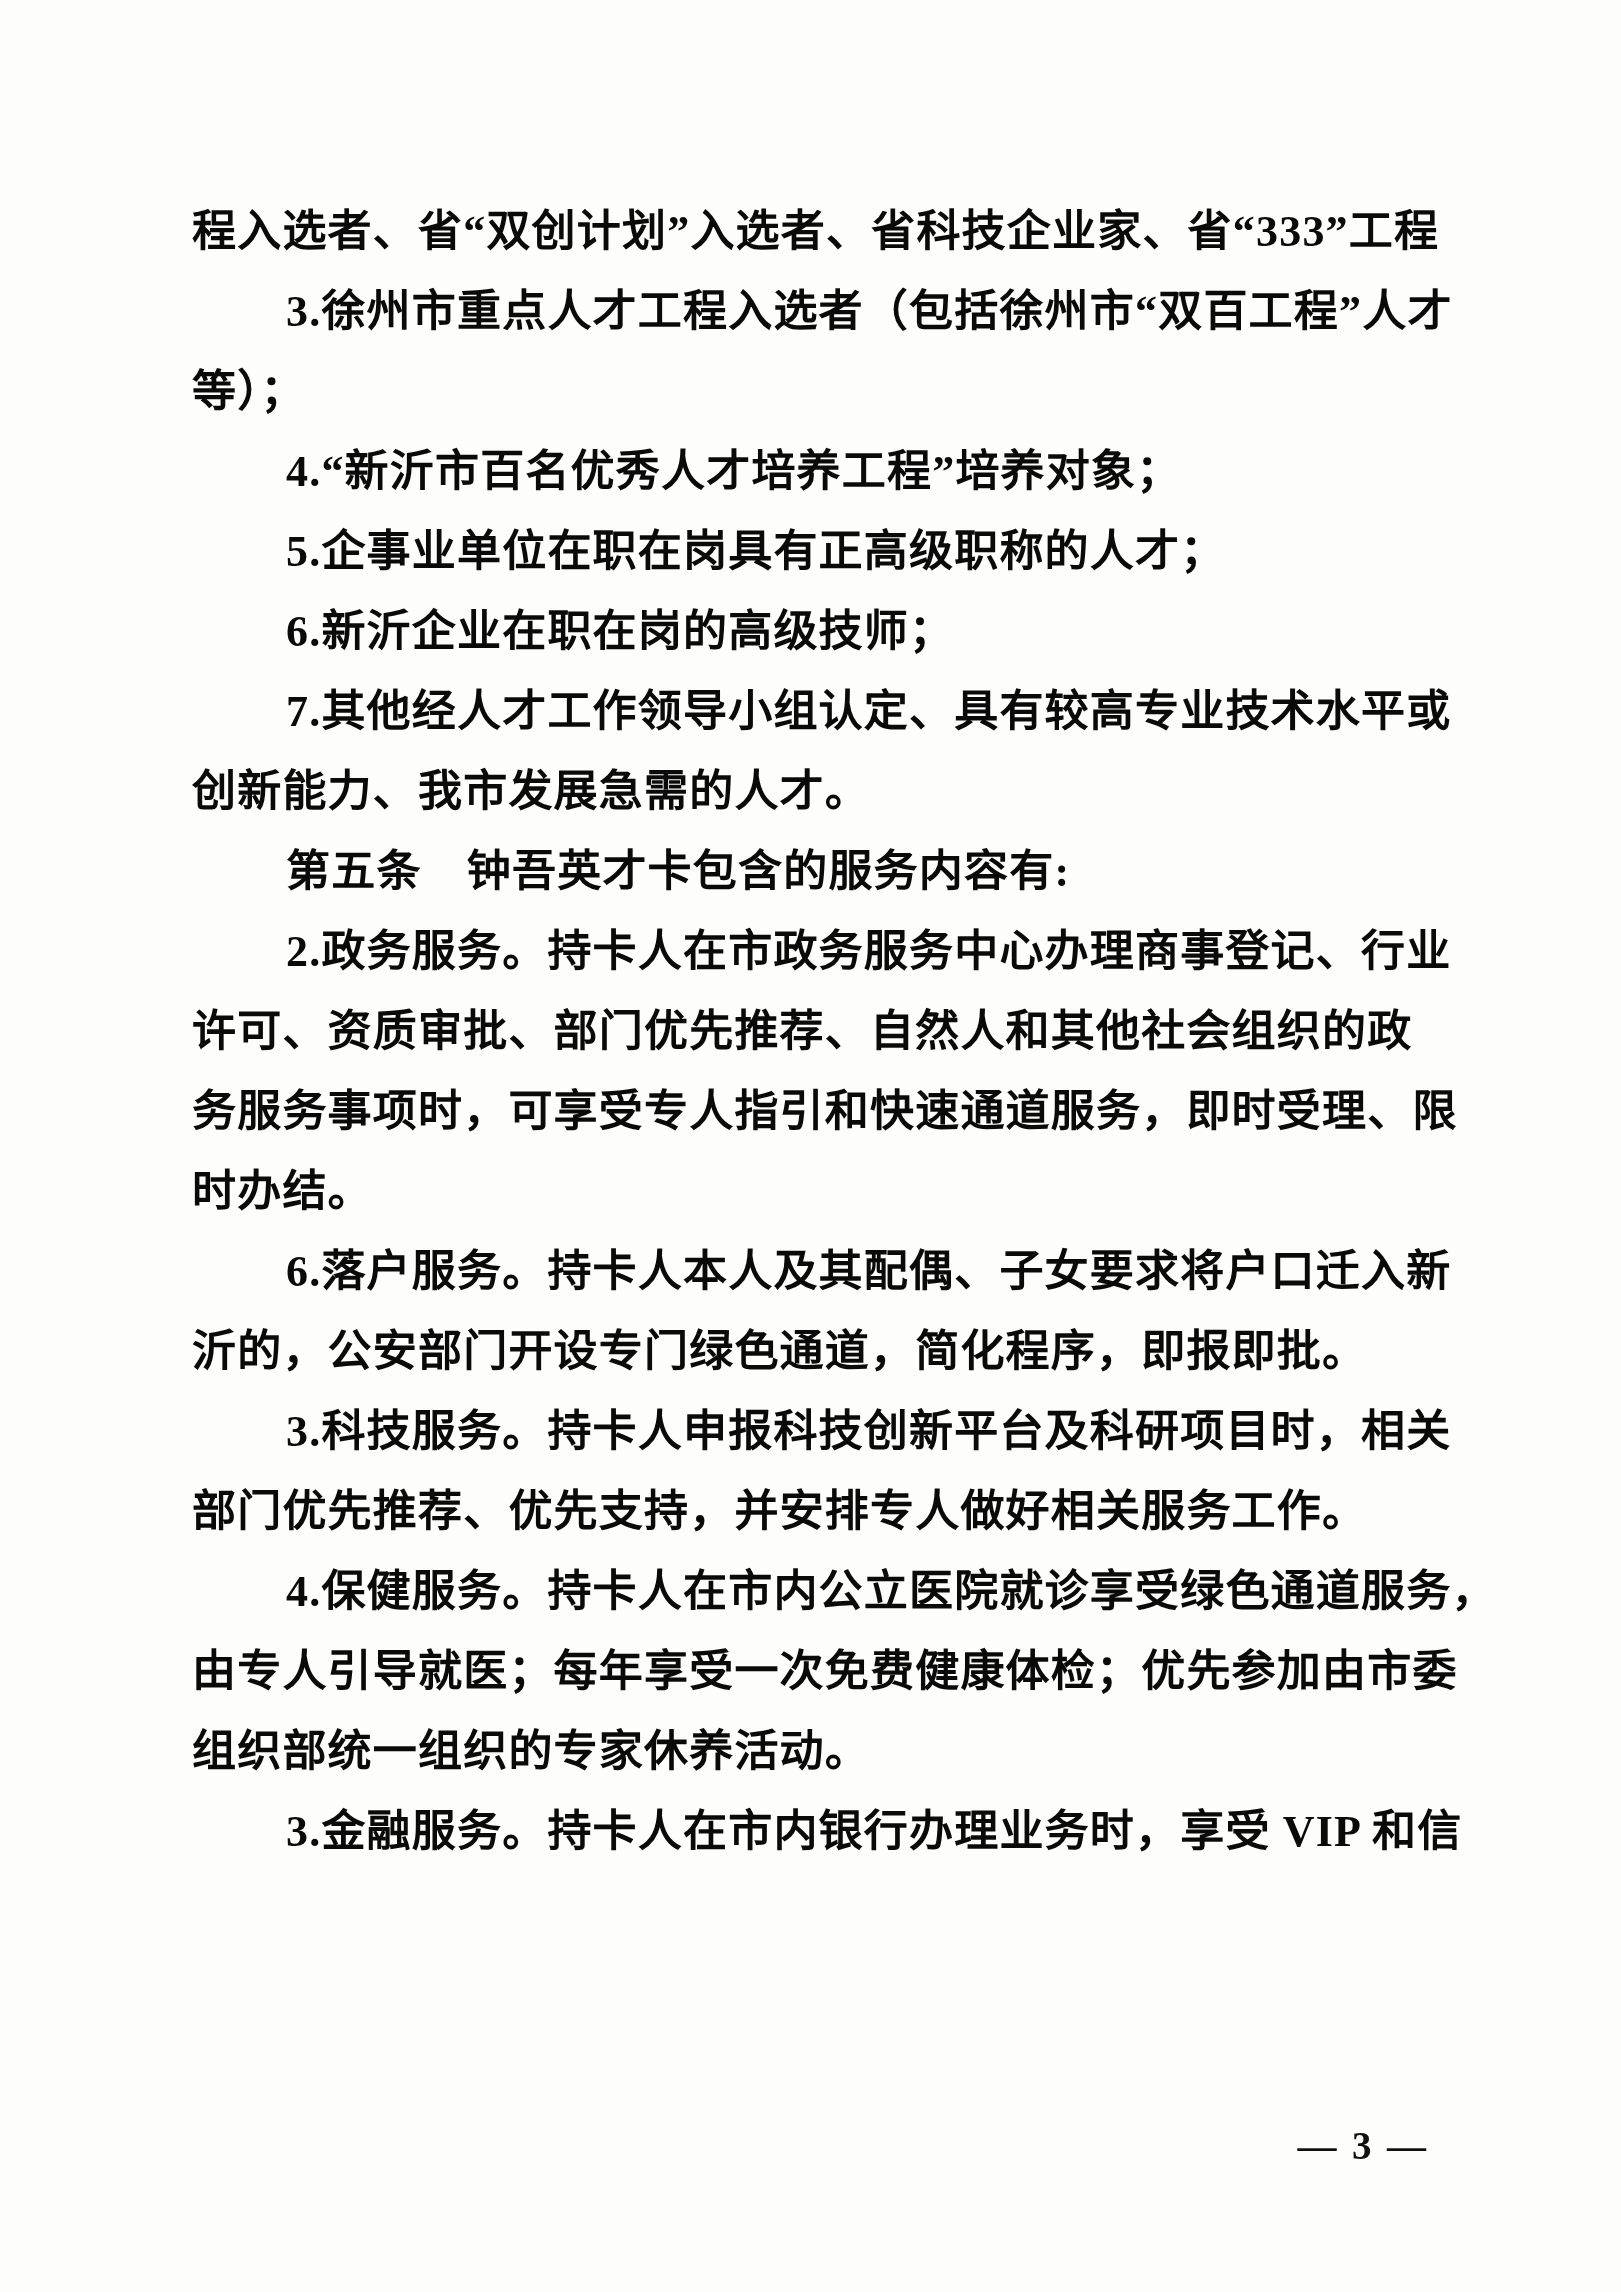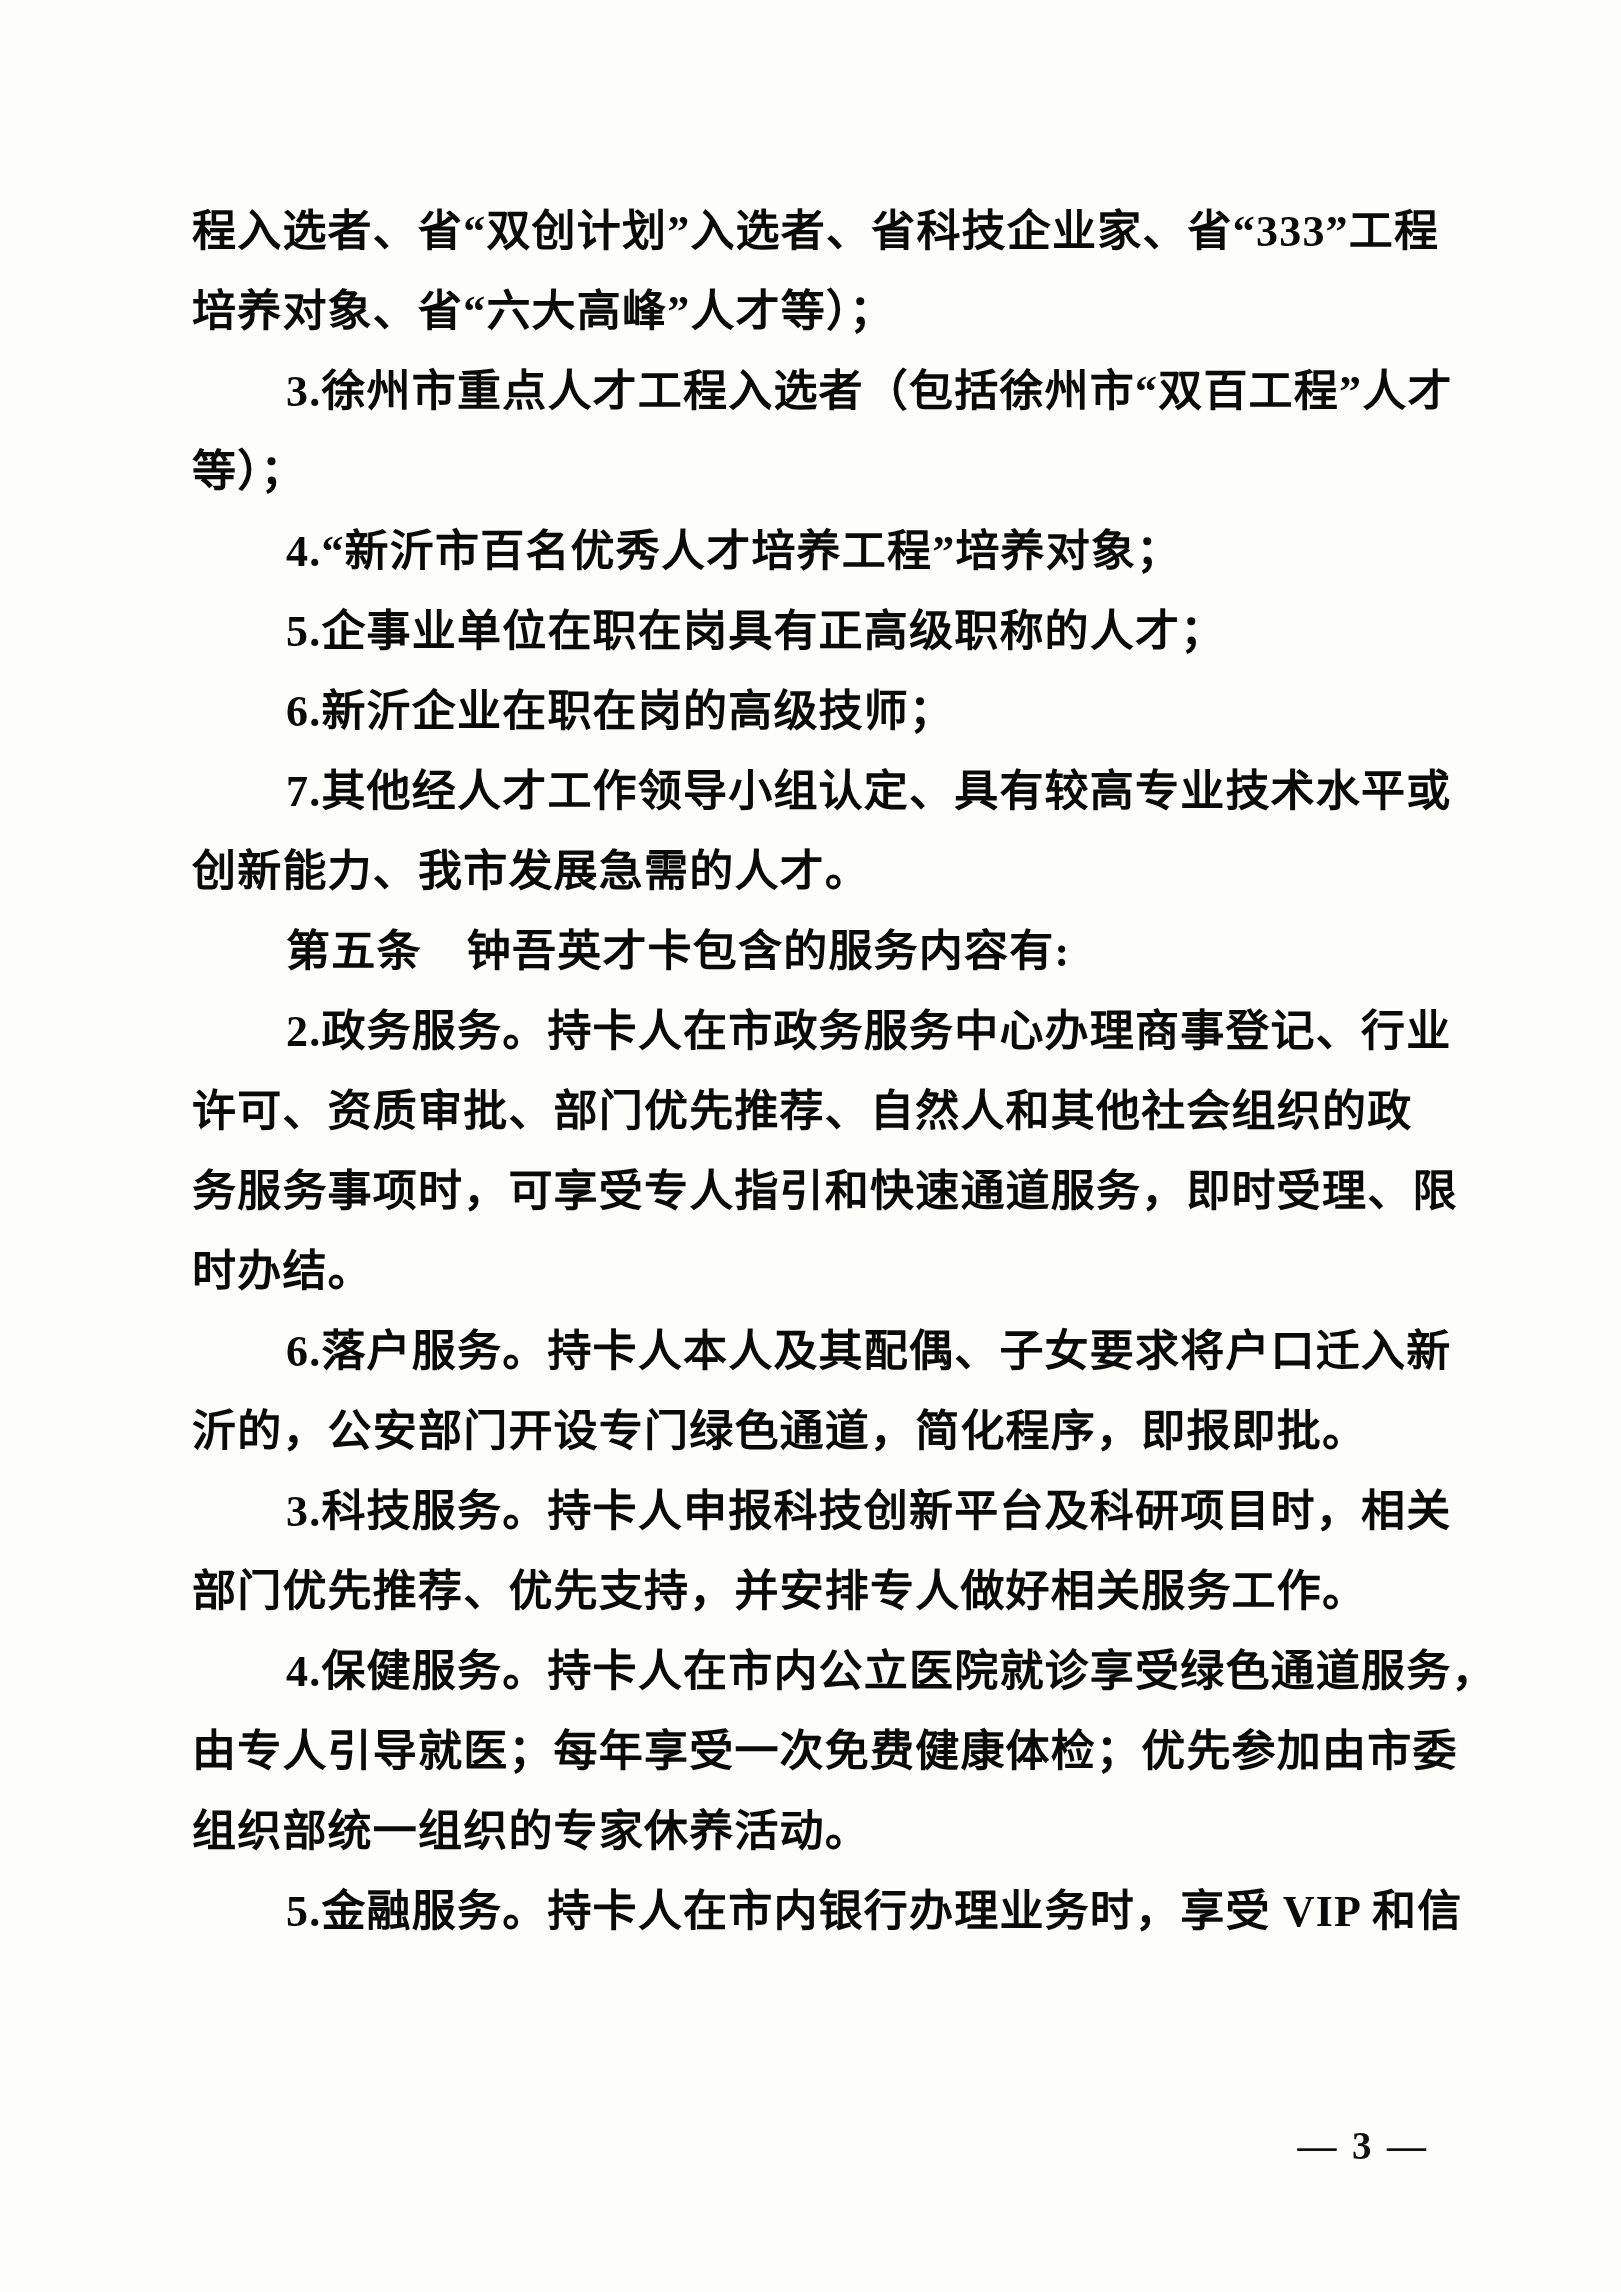--- a/index.html
+++ b/index.html
@@ -91,21 +91,20 @@
 </style>
 </head>
 <body>
 
 <div class="page">
 
   <div class="content">
 
     <div class="para">
       <div class="body-line indent-0">程入选者、省“双创计划”入选者、省科技企业家、省“333”工程</div>
-      <div class="body-line indent-0">培养对象、省“六大高峰”人才等）；</div>
     </div>
 
     <div class="para">
       <div class="body-line indent-2">3.徐州市重点人才工程入选者（包括徐州市“双百工程”人才</div>
       <div class="body-line indent-0">等）；</div>
     </div>
 
     <div class="para">
       <div class="body-line indent-2">4.“新沂市百名优秀人才培养工程”培养对象；</div>
     </div>
@@ -145,21 +144,21 @@
       <div class="body-line indent-0">部门优先推荐、优先支持，并安排专人做好相关服务工作。</div>
     </div>
 
     <div class="para">
       <div class="body-line indent-2">4.保健服务。持卡人在市内公立医院就诊享受绿色通道服务，</div>
       <div class="body-line indent-0">由专人引导就医；每年享受一次免费健康体检；优先参加由市委</div>
       <div class="body-line indent-0">组织部统一组织的专家休养活动。</div>
     </div>
 
     <div class="para">
-      <div class="body-line indent-2">5.金融服务。持卡人在市内银行办理业务时，享受 VIP 和信</div>
+      <div class="body-line indent-2">3.金融服务。持卡人在市内银行办理业务时，享受 VIP 和信</div>
     </div>
 
   </div>
 
   <div class="page-footer">— 3 —</div>
 
 </div>
 
 
 </body></html>

